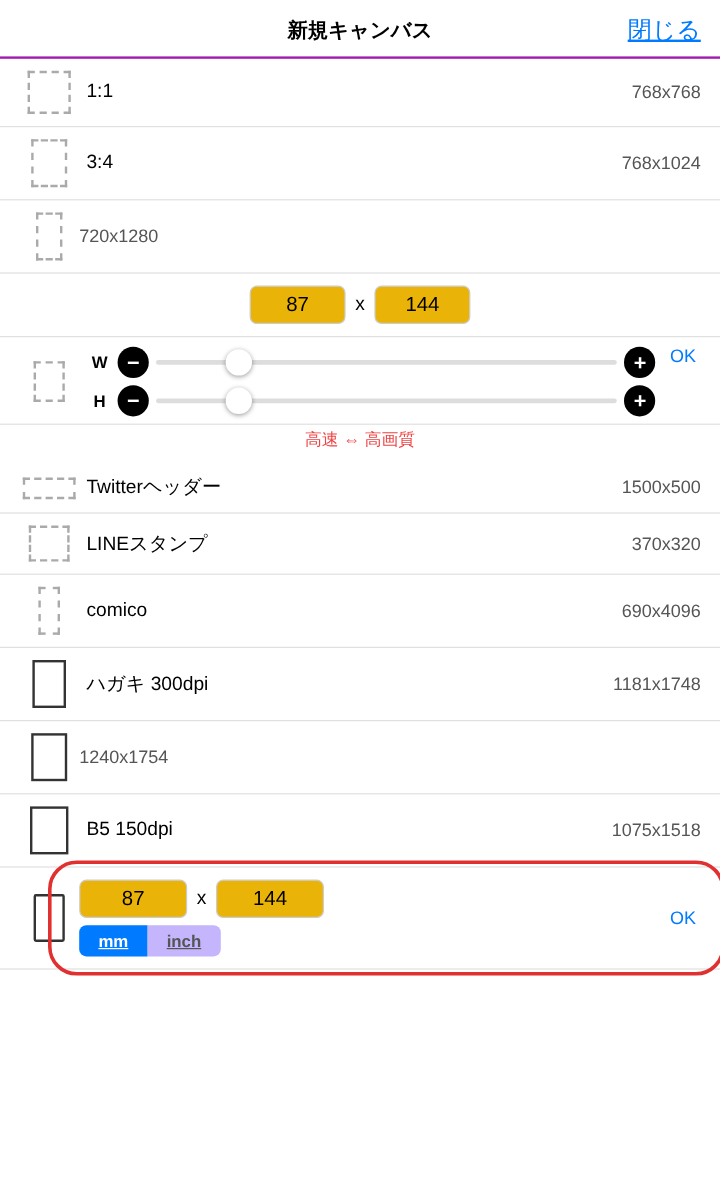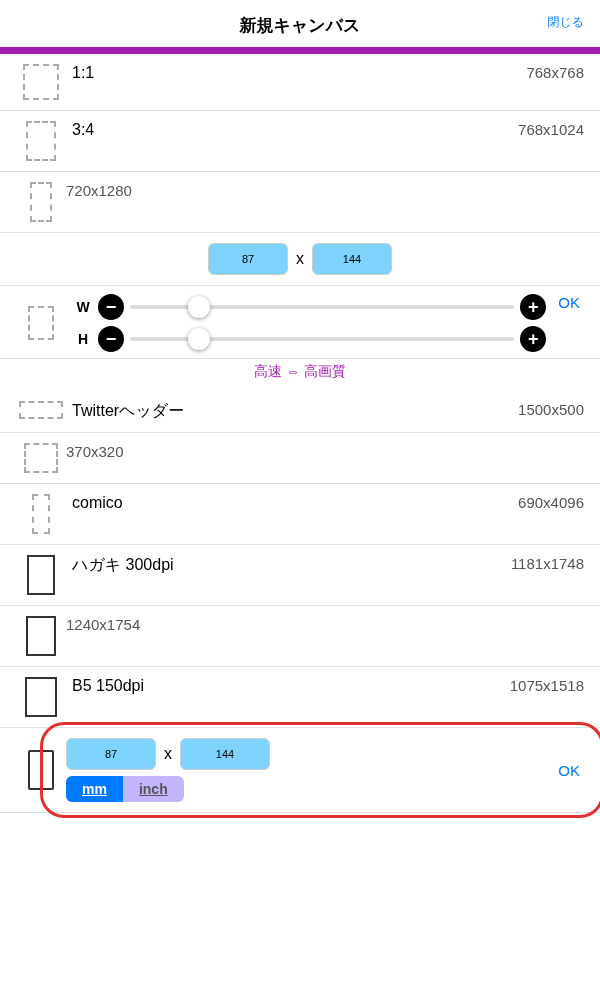--- a/index.html
+++ b/index.html
@@ -8,41 +8,43 @@
       background: #fff;
       width: 600px;
       min-height: 989px;
       overflow-x: hidden;
     }
 
     
     .header {
       display: flex;
       justify-content: center;
+      align-items: center;
       padding: 14px 16px 10px;
       position: relative;
-      border-bottom: 7px solid #a21caf;
+      border-bottom: 2px solid #a21caf;
     }
     .header-title {
       font-size: 17px;
       font-weight: 600;
       color: #000;
     }
     .header-close {
       position: absolute;
       right: 16px;
-      font-size: 12px;
+      font-size: 20px;
       color: #007aff;
       cursor: pointer;
+      text-decoration: underline;
     }
 
     
     .list-item {
       display: flex;
-      align-items: flex-start;
+      align-items: center;
       padding: 10px 16px;
       border-bottom: 1px solid #e0e0e0;
     }
     .list-item-icon {
       width: 50px;
       display: flex;
       align-items: center;
       justify-content: center;
       flex-shrink: 0;
     }
@@ -103,22 +105,22 @@
       padding: 10px 16px;
       gap: 8px;
       border-bottom: 1px solid #e0e0e0;
     }
     .size-input {
       width: 80px;
       height: 32px;
       border: 1px solid #ccc;
       border-radius: 6px;
       text-align: center;
-      font-size: 11px;
-      background: #7dd3fc;
+      font-size: 17px;
+      background: #eab308;
       color: #000;
     }
     .size-x-label {
       font-size: 16px;
       color: #000;
     }
 
     
     .slider-section {
       display: flex;
@@ -184,21 +186,21 @@
     }
     .ok-btn {
       color: #007aff;
       font-size: 15px;
       cursor: pointer;
       padding: 0 4px;
     }
     .quality-label {
       text-align: center;
       font-size: 14px;
-      color: #a21caf;
+      color: #ef4444;
       padding: 4px 0 10px;
     }
 
     
     .bottom-custom-section {
       position: relative;
       display: flex;
       align-items: center;
       padding: 10px 16px;
       border-bottom: 1px solid #e0e0e0;
@@ -365,20 +367,21 @@
     <div class="icon-square icon-sq-twitter"></div>
   </div>
   <span class="list-item-label">Twitterヘッダー</span>
   <span class="list-item-size">1500x500</span>
 </div>
 
 <div class="list-item">
   <div class="list-item-icon">
     <div class="icon-square icon-sq-line"></div>
   </div>
+  <span class="list-item-label">LINEスタンプ</span>
   <span class="list-item-size">370x320</span>
 </div>
 
 <div class="list-item">
   <div class="list-item-icon">
     <div class="icon-square icon-sq-comico"></div>
   </div>
   <span class="list-item-label">comico</span>
   <span class="list-item-size">690x4096</span>
 </div>

